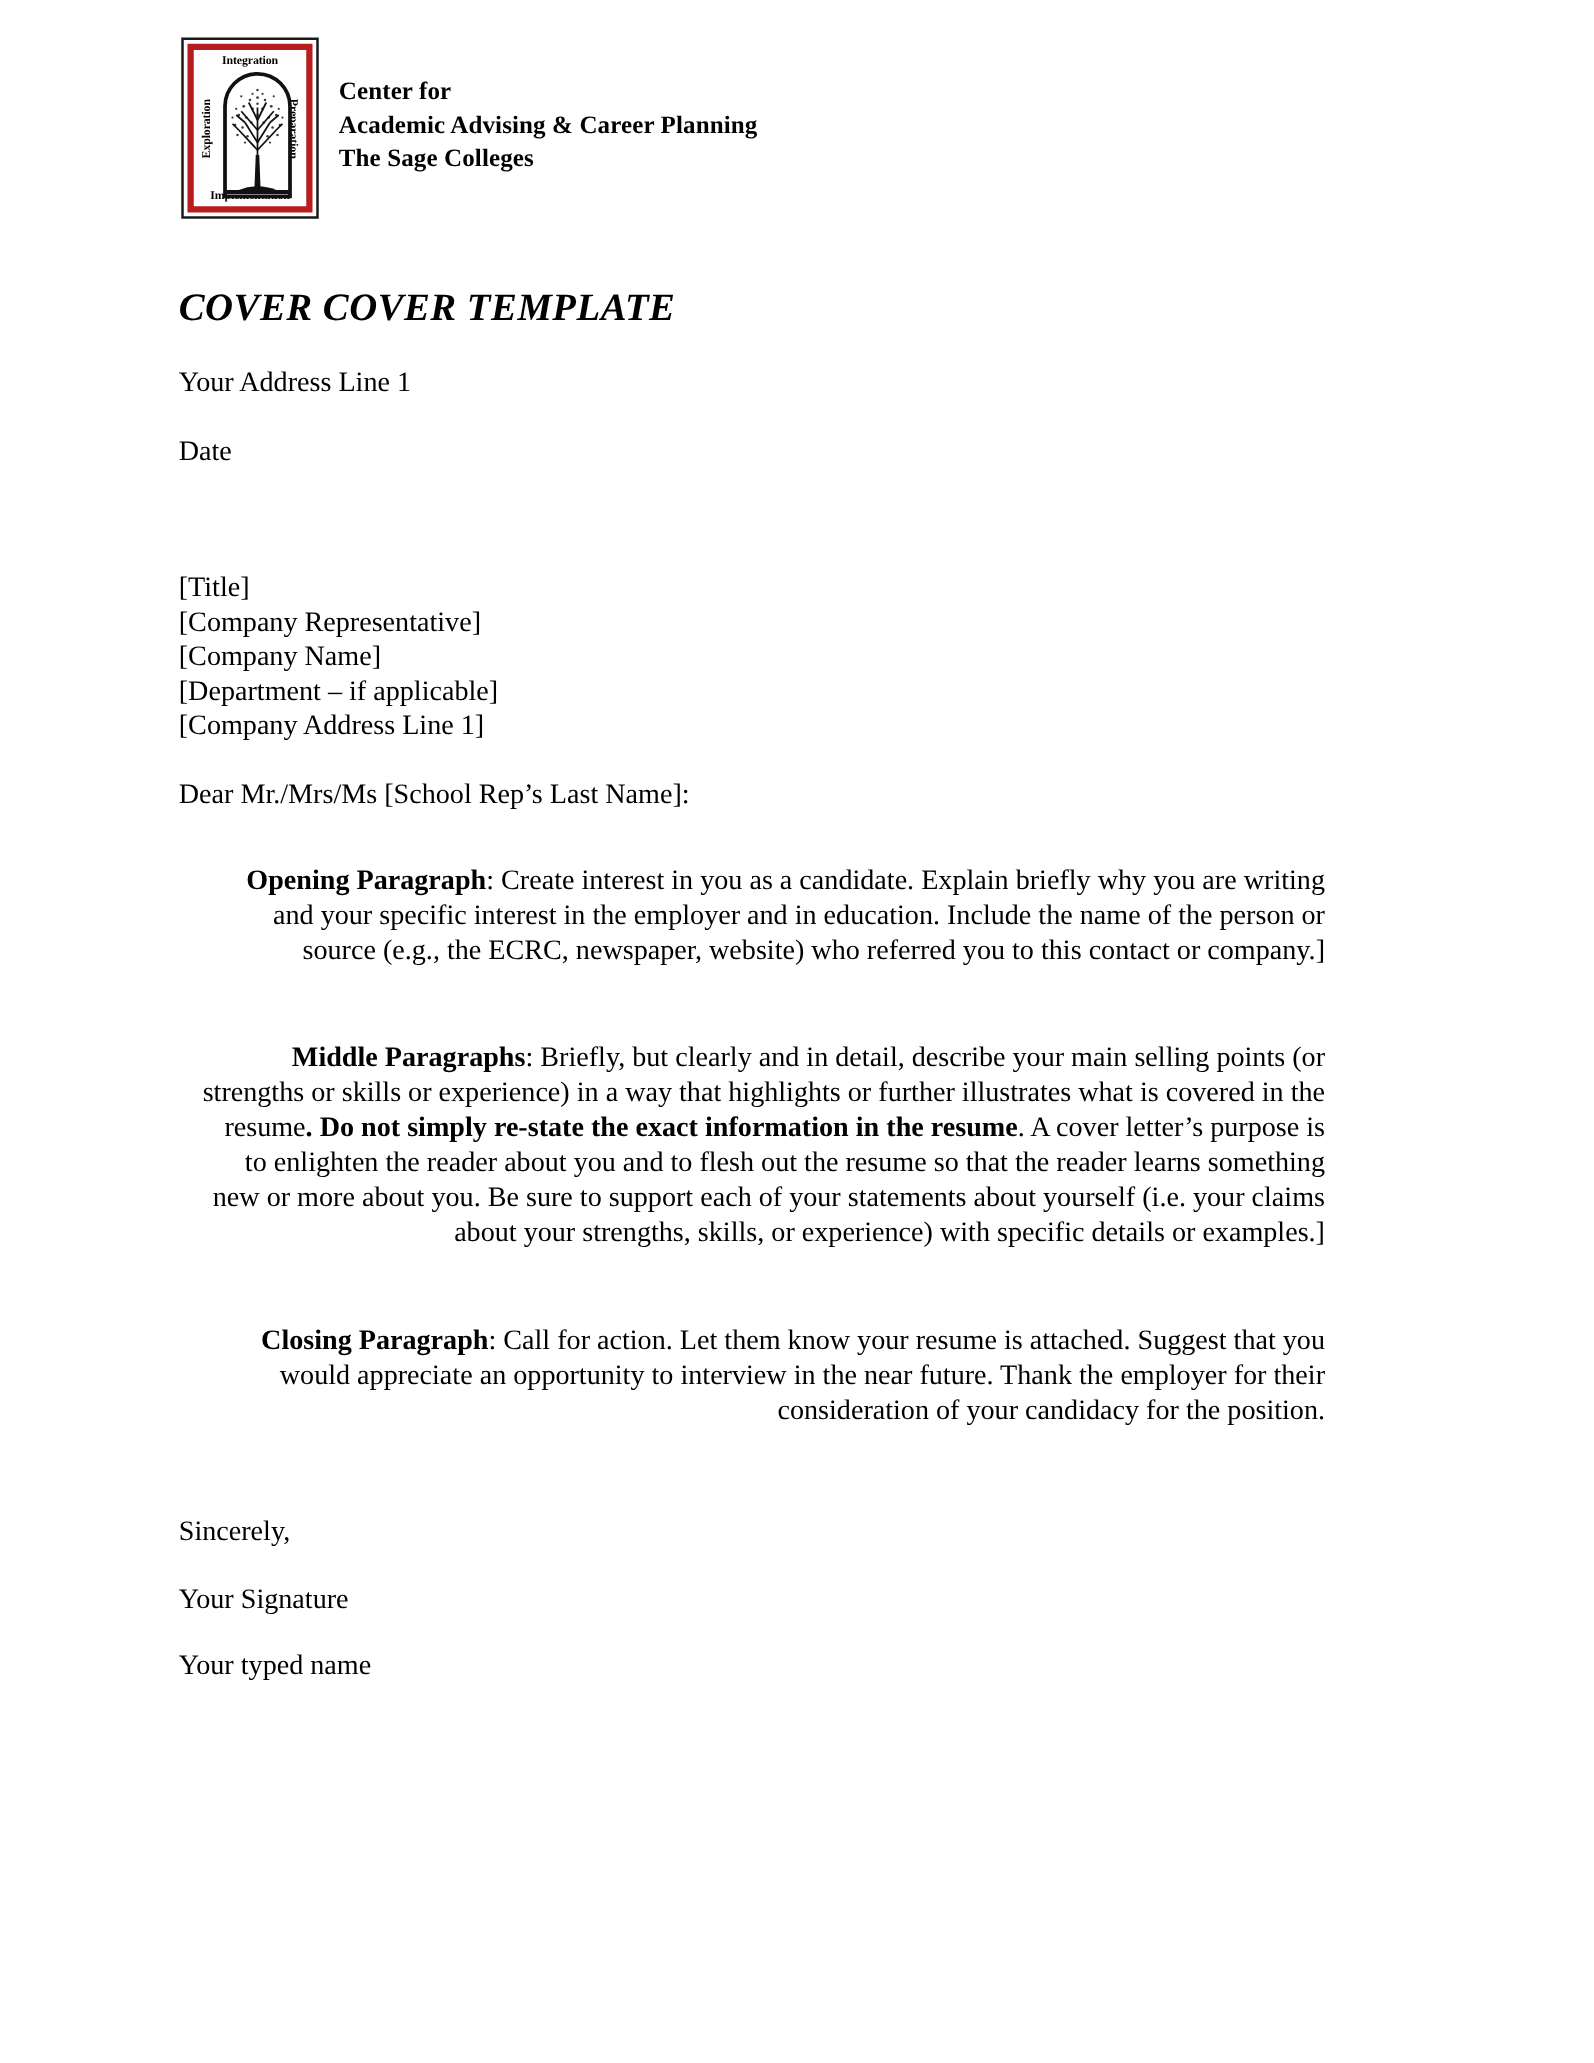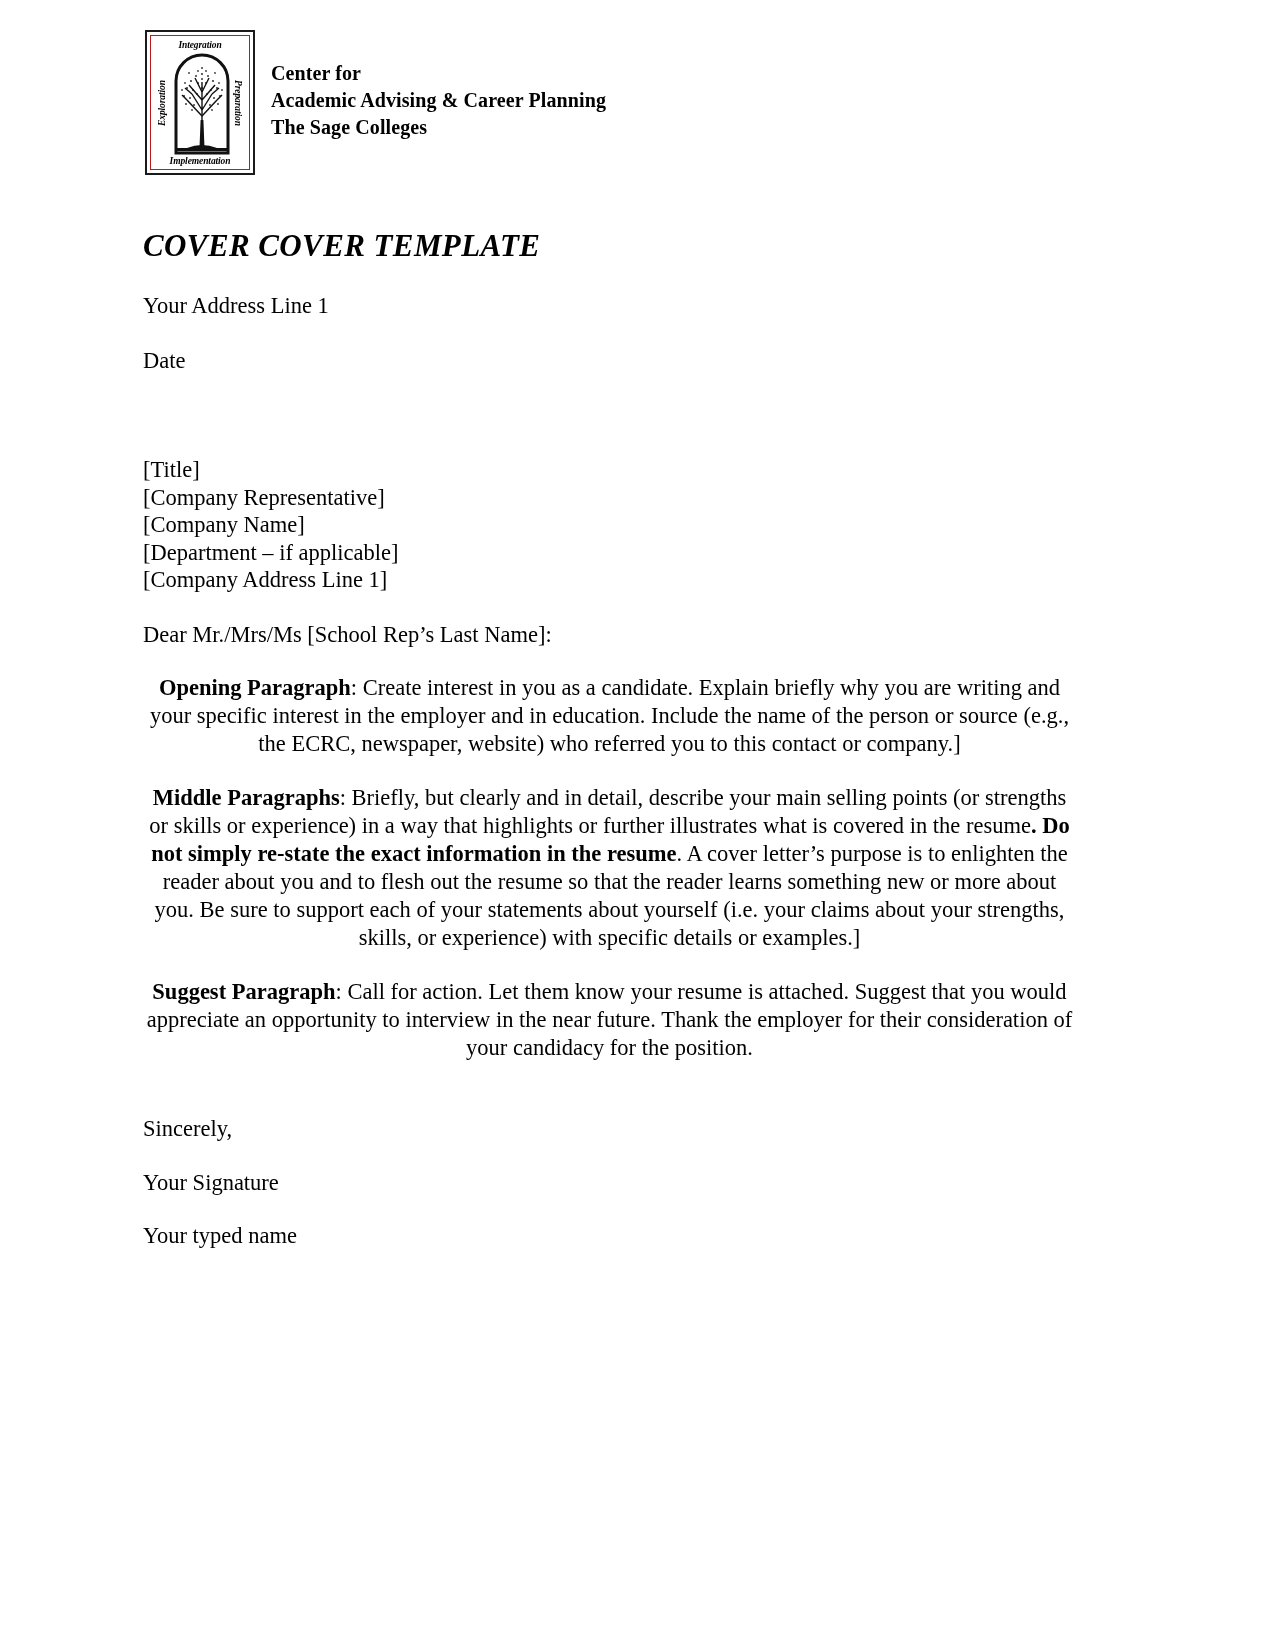--- a/index.html
+++ b/index.html
@@ -33,24 +33,23 @@
     height: 145px;
     border: 2px solid #1a1a1a;
     background: #ffffff;
     padding: 3px;
     box-sizing: border-box;
   }
   .logo-inner {
     position: relative;
     width: 100%;
     height: 100%;
-    border: 1px solid #b91c1c;
+    border: 5px solid #b91c1c;
     box-sizing: border-box;
     overflow: hidden;
-    font-style: italic;
   }
   .logo-word {
     position: absolute;
     font-family: "Liberation Serif", "DejaVu Serif", serif;
     font-weight: bold;
     font-size: 9.5px;
     letter-spacing: -0.1px;
     color: #000;
     white-space: nowrap;
   }
@@ -120,22 +119,22 @@
     line-height: 27.5px;
   }
   .line { white-space: pre-wrap; }
 
   .gap-1 { height: 27px; }
   .gap-3 { height: 82px; }
 
   .para {
     font-size: 22.5px;
     line-height: 28px;
-    text-align: center;
-    margin: 0;
+    text-align: right;
+    margin: 16px;
   }
   .para b { font-weight: bold; }
 
   .para-space { height: 26px; }
 
   .sig-block {
     font-size: 22.5px;
     line-height: 27.5px;
   }
   .sig-space { height: 53px; }
@@ -261,21 +260,21 @@
     <div class="para-space"></div>
 
     <p class="para"><b>Opening Paragraph</b><span>:  </span><span>Create interest in you as a candidate.  Explain briefly why you are writing and your specific interest in the employer and in education.  Include the name of the person or source (e.g., the ECRC, newspaper, website) who referred you to this contact or company.]</span></p>
 
     <div class="para-space"></div>
 
     <p class="para"><b>Middle Paragraphs</b><span>:  </span><span>Briefly, but clearly and in detail, describe your main selling points (or strengths or skills or experience) in a way that highlights or further illustrates what is covered in the resume</span><b>.  Do not simply re-state the exact information in the resume</b><span>.  A cover letter’s purpose is to enlighten the reader about you and to flesh out the resume so that the reader learns something new or more about you.  Be sure to support each of your statements about yourself (i.e. your claims about your strengths, skills, or experience) with specific details or examples.]</span></p>
 
     <div class="para-space"></div>
 
-    <p class="para"><b>Suggest Paragraph</b><span>:  </span><span>Call for action.  Let them know your resume is attached. Suggest that you would appreciate an opportunity to interview in the near future.  Thank the employer for their consideration of your candidacy for the position.</span></p>
+    <p class="para"><b>Closing Paragraph</b><span>:  </span><span>Call for action.  Let them know your resume is attached. Suggest that you would appreciate an opportunity to interview in the near future.  Thank the employer for their consideration of your candidacy for the position.</span></p>
 
     <div class="sig-space"></div>
 
     <div class="sig-block">
       <div class="line">Sincerely,</div>
       <div class="para-space"></div>
       <div class="line">Your Signature</div>
       <div class="para-space"></div>
       <div class="line">Your typed name</div>
     </div>

